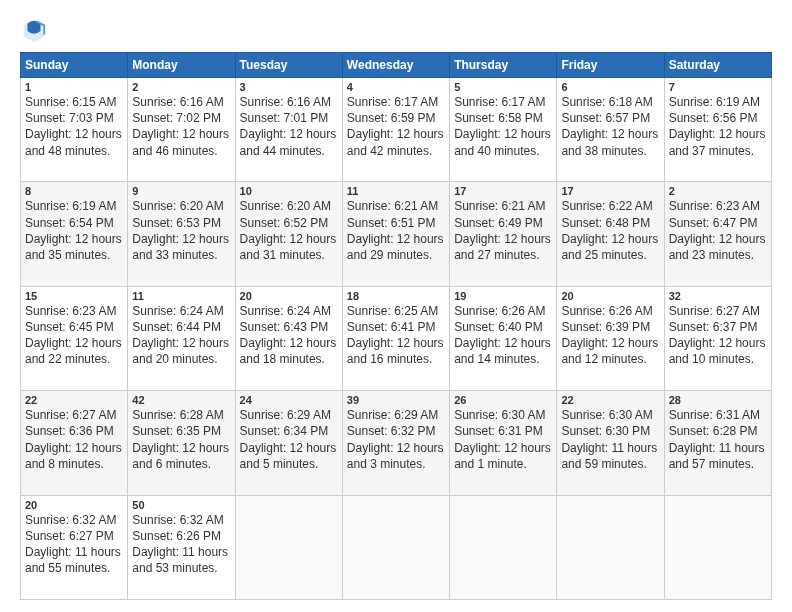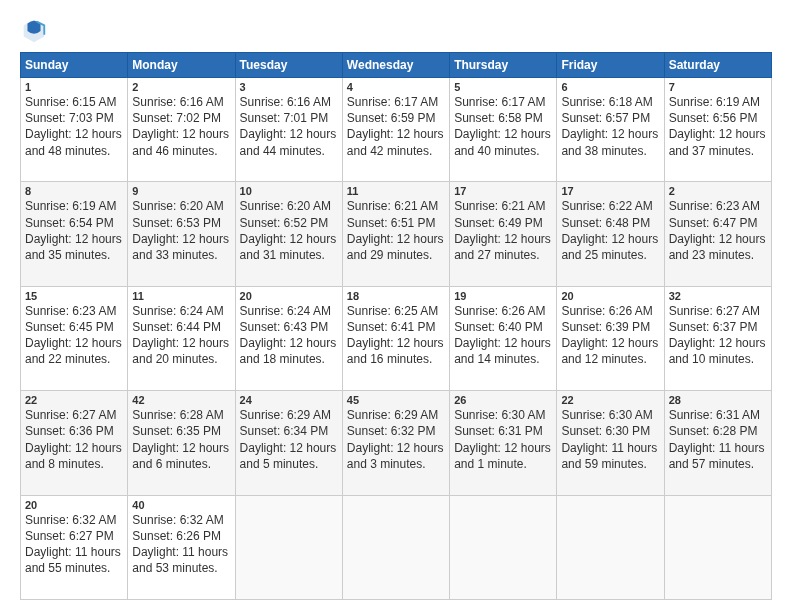--- a/index.html
+++ b/index.html
@@ -233,21 +233,21 @@
           </td>
           <td>
             <span class="day-num">42</span>
 <div class="day-info">Sunrise: 6:28 AM<br>Sunset: 6:35 PM<br>Daylight: 12 hours and 6 minutes.</div>
           </td>
           <td>
             <span class="day-num">24</span>
 <div class="day-info">Sunrise: 6:29 AM<br>Sunset: 6:34 PM<br>Daylight: 12 hours and 5 minutes.</div>
           </td>
           <td>
-            <span class="day-num">45</span>
+            <span class="day-num">39</span>
 <div class="day-info">Sunrise: 6:29 AM<br>Sunset: 6:32 PM<br>Daylight: 12 hours and 3 minutes.</div>
           </td>
           <td>
             <span class="day-num">26</span>
 <div class="day-info">Sunrise: 6:30 AM<br>Sunset: 6:31 PM<br>Daylight: 12 hours and 1 minute.</div>
           </td>
           <td>
             <span class="day-num">22</span>
 <div class="day-info">Sunrise: 6:30 AM<br>Sunset: 6:30 PM<br>Daylight: 11 hours and 59 minutes.</div>
           </td>
@@ -255,21 +255,21 @@
             <span class="day-num">28</span>
 <div class="day-info">Sunrise: 6:31 AM<br>Sunset: 6:28 PM<br>Daylight: 11 hours and 57 minutes.</div>
           </td>
         </tr>
         <tr>
           <td>
             <span class="day-num">20</span>
 <div class="day-info">Sunrise: 6:32 AM<br>Sunset: 6:27 PM<br>Daylight: 11 hours and 55 minutes.</div>
           </td>
           <td>
-            <span class="day-num">40</span>
+            <span class="day-num">50</span>
 <div class="day-info">Sunrise: 6:32 AM<br>Sunset: 6:26 PM<br>Daylight: 11 hours and 53 minutes.</div>
           </td>
           <td class="empty"></td>
           <td class="empty"></td>
           <td class="empty"></td>
           <td class="empty"></td>
           <td class="empty"></td>
         </tr>
       </tbody>
   </table>

